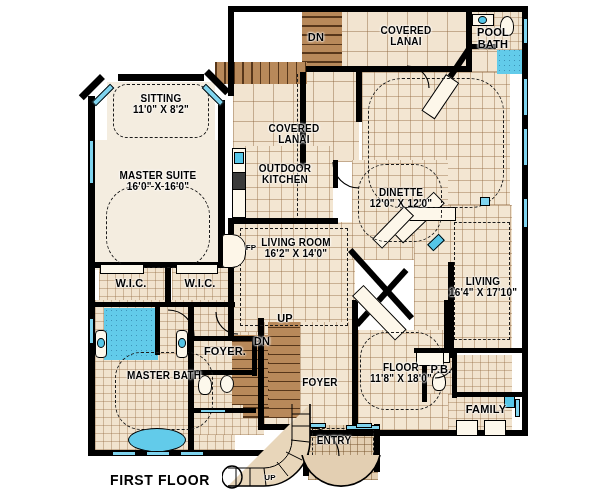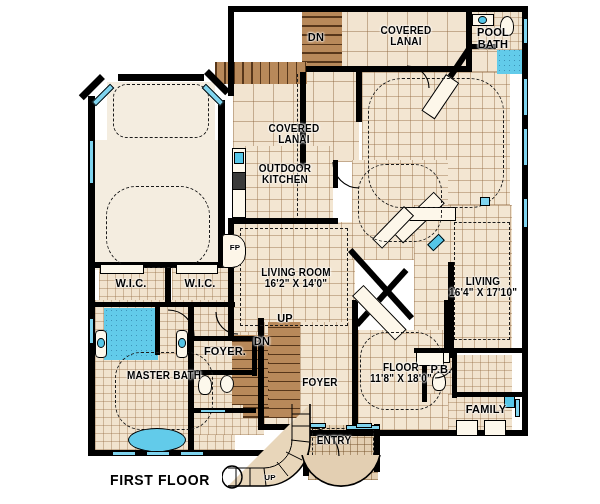--- a/index.html
+++ b/index.html
@@ -238,48 +238,60 @@
       <path d="M333,162 A26,26 0 0 0 359,188"></path>
       <path d="M168,310 A26,26 0 0 1 194,336"></path>
       <path d="M407,66 A22,22 0 0 1 429,88"></path>
       <path d="M455,358 A20,20 0 0 1 435,378"></path>
       <path d="M311,428 A28,28 0 0 1 339,456"></path>
       <path d="M216,312 A22,22 0 0 0 238,334"></path>
     </g>
   </svg>
   <div class="wall" style="left:333px;top:160px;width:5px;height:28px;"></div>
 
+  <div class="lab l10" style="left:113px;top:94px;width:96px;">
+    <span>SITTING</span><br>
+    <span>11'0" X 8'2"</span>
+  </div>
+  <div class="lab l10" style="left:108px;top:171px;width:100px;">
+    <span>MASTER SUITE</span><br>
+    <span>16'0" X 16'0"</span>
+  </div>
   <div class="lab l10" style="left:116px;top:371px;width:96px;">MASTER BATH</div>
   <div class="lab l9" style="left:104px;top:278px;width:54px;">W.I.C.</div>
   <div class="lab l9" style="left:176px;top:278px;width:48px;">W.I.C.</div>
   <div class="lab l9" style="left:200px;top:346px;width:50px;">FOYER.</div>
 
-  <div class="lab l10" style="left:248px;top:238px;width:96px;margin-top:30px;">
+  <div class="lab l10" style="left:248px;top:238px;width:96px;">
     <span>LIVING ROOM</span><br>
     <span>16'2" X 14'0"</span>
   </div>
   <div class="lab l10" style="left:243px;top:164px;width:84px;white-space:normal;">OUTDOOR KITCHEN</div>
   <div class="lab l10" style="left:256px;top:124px;width:76px;white-space:normal;">COVERED LANAI</div>
   <div class="lab l10" style="left:368px;top:26px;width:76px;white-space:normal;">COVERED LANAI</div>
   <div class="lab l9" style="left:468px;top:27px;width:50px;white-space:normal;">POOL BATH</div>
 
+  <div class="lab l10" style="left:356px;top:188px;width:90px;">
+    <span>DINETTE</span><br>
+    <span>12'0" X 12'0"</span>
+  </div>
   <div class="lab l10" style="left:440px;top:277px;width:86px;">
     <span>LIVING</span><br>
     <span>16'4" X 17'10"</span>
   </div>
   <div class="lab l10" style="left:358px;top:363px;width:86px;">
     <span>FLOOR</span><br>
     <span>11'8" X 18'0"</span>
   </div>
   <div class="lab l9" style="left:424px;top:364px;width:34px;">P.B.</div>
   <div class="lab l9" style="left:456px;top:404px;width:60px;">FAMILY</div>
   <div class="lab l10" style="left:290px;top:378px;width:60px;">FOYER</div>
   <div class="lab l10" style="left:312px;top:436px;width:44px;">ENTRY</div>
 
-  <div class="lab l8" style="left:224px;top:244px;width:22px;">FP</div>
+  <div class="lab l8" style="left:224px;top:244px;width:22px;padding-left:16px;">FP</div>
   <div class="lab l9" style="left:272px;top:313px;width:26px;">UP</div>
   <div class="lab l9" style="left:250px;top:336px;width:24px;">DN</div>
   <div class="lab l9" style="left:304px;top:32px;width:24px;">DN</div>
   <div class="lab l9" style="left:252px;top:333px;width:24px;opacity:0;">DN</div>
   <div class="lab l8" style="left:258px;top:474px;width:24px;">UP</div>
 
   <div class="title" style="left:110px;top:472px;">FIRST FLOOR</div>
 </div>
 
 </body></html>

